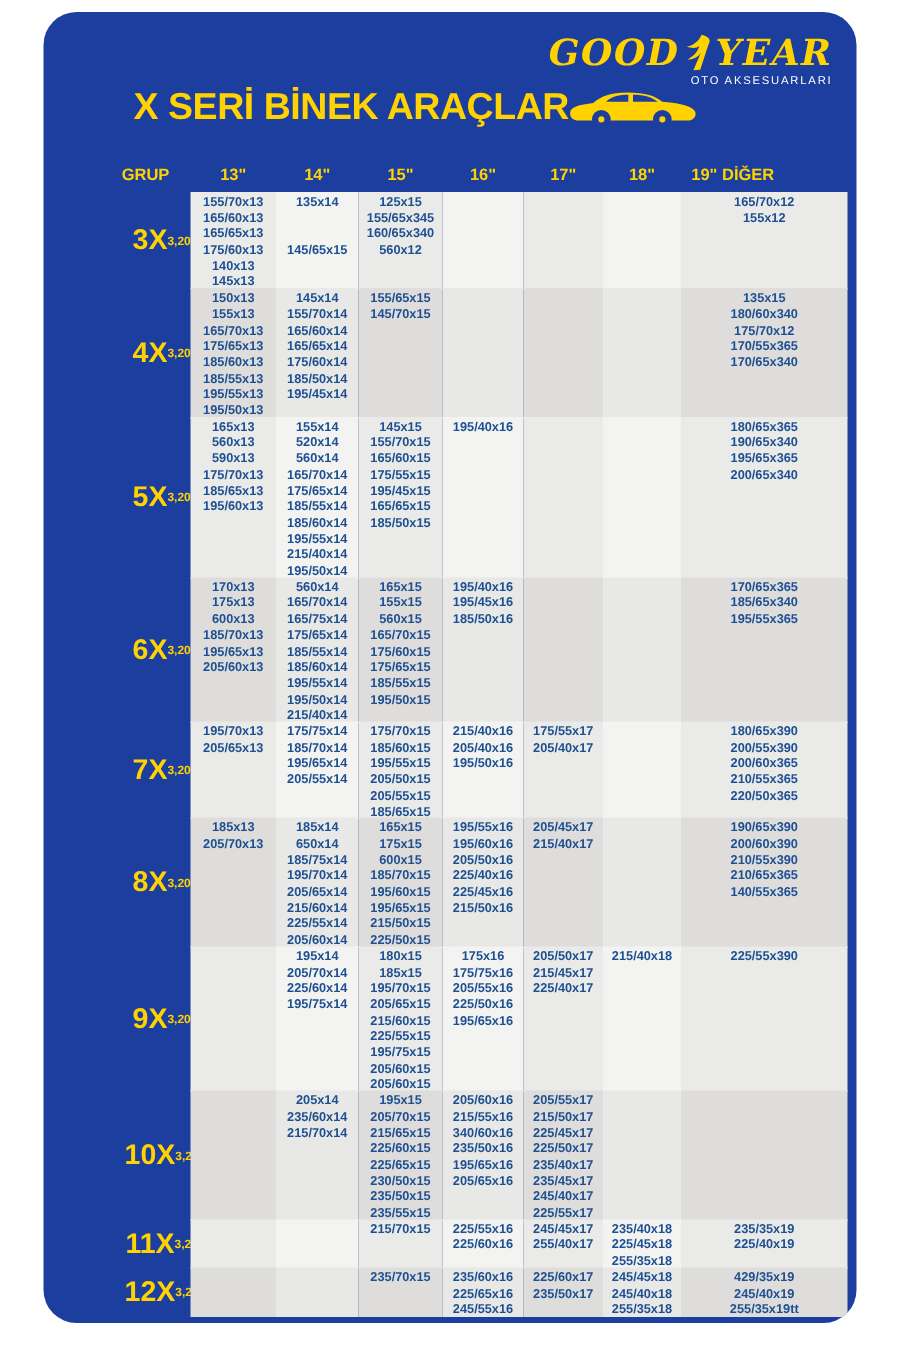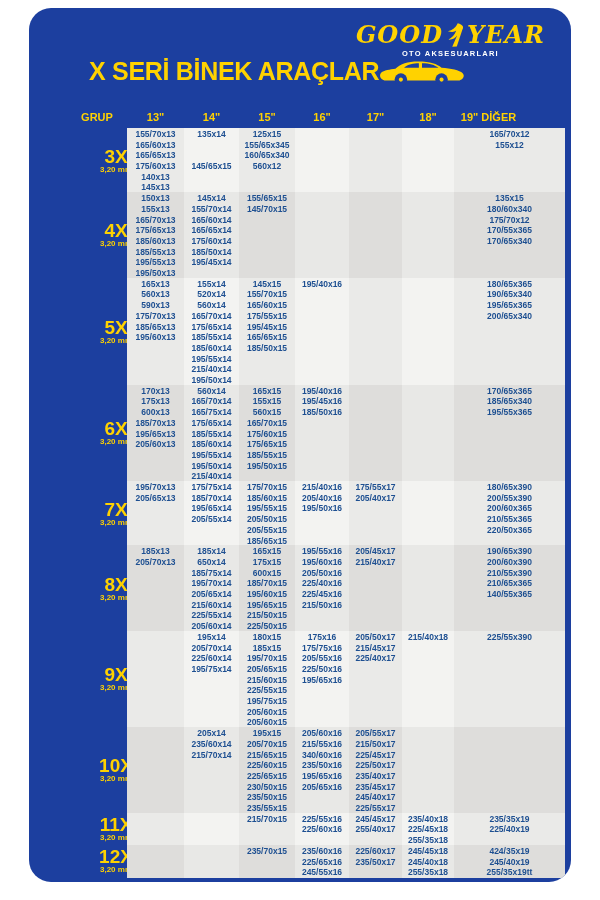--- a/index.html
+++ b/index.html
@@ -12,28 +12,28 @@
     --band-b-light:#e8e8e6;
   }
   *{box-sizing:border-box;margin:0;padding:0;}
   html,body{width:600px;height:900px;background:#ffffff;font-family:"Liberation Sans",sans-serif;}
   .page{position:relative;width:600px;height:900px;background:#fff;overflow:hidden;}
   .panel{
     position:absolute;left:29px;top:8px;width:542px;height:874px;
     background:var(--brand-blue);border-radius:22px;overflow:hidden;
   }
   
-  .logo-block{position:absolute;top:14px;right:26px;text-align:center;}
+  .logo-block{position:absolute;top:14px;right:16px;text-align:right;}
   .logo-line{display:flex;align-items:center;justify-content:flex-end;gap:2px;}
   .logo-text{
     font-family:"DejaVu Serif",serif;font-style:italic;font-weight:bold;
     font-size:24px;color:var(--brand-yellow);letter-spacing:1px;line-height:26px;
   }
   .wingfoot{width:18px;height:26px;margin:0 1px;transform:rotate(6deg);}
-  .tagline{color:#ffffff;font-size:7.5px;letter-spacing:1.2px;margin-top:1px;font-weight:bold;}
+  .tagline{color:#ffffff;font-size:7.5px;letter-spacing:1.2px;margin-top:1px;font-weight:normal;}
   
   .title-row{position:absolute;left:60px;top:46px;display:flex;align-items:center;}
   .title{
     color:var(--brand-yellow);font-size:25px;font-weight:800;letter-spacing:-0.3px;
     white-space:nowrap;
   }
   .car{width:86px;height:34px;}
   
   .headers,.grow{
     display:grid;
@@ -43,21 +43,21 @@
   .hcell{
     color:var(--brand-yellow);font-size:11px;font-weight:800;text-align:center;
     white-space:nowrap;line-height:16px;
   }
   .hcell.h0{padding-left:38px;}
   .hcell.h7{padding-right:42px;}
   
   .grid{position:absolute;top:120px;left:0;width:536px;}
   .grow{width:536px;}
   .gcell{
-    display:flex;flex-direction:column;justify-content:center;align-items:center;
+    display:flex;flex-direction:row;justify-content:center;align-items:center;
     padding-left:76px;
   }
   .gname{color:var(--brand-yellow);font-size:19px;font-weight:800;line-height:17px;white-space:nowrap;}
   .gmm{color:var(--brand-yellow);font-size:8px;font-weight:bold;line-height:9px;white-space:nowrap;}
   .cell{padding-top:1px;}
   .cell.c6{}
   .val{
     height:10.7px;line-height:10.7px;font-size:8.5px;font-weight:bold;
     color:var(--cell-text);text-align:center;white-space:nowrap;
   }
@@ -494,21 +494,21 @@
           <div class="cell c4 s0">
             <div class="val">225/60x17</div>
             <div class="val">235/50x17</div>
           </div>
           <div class="cell c5 s1">
             <div class="val">245/45x18</div>
             <div class="val">245/40x18</div>
             <div class="val">255/35x18</div>
           </div>
           <div class="cell c6 s0">
-            <div class="val">424/35x19</div>
+            <div class="val">429/35x19</div>
             <div class="val">245/40x19</div>
             <div class="val">255/35x19tt</div>
           </div>
         </div>
       </div>
 
   </div>
 </div>
 
 </body></html>

